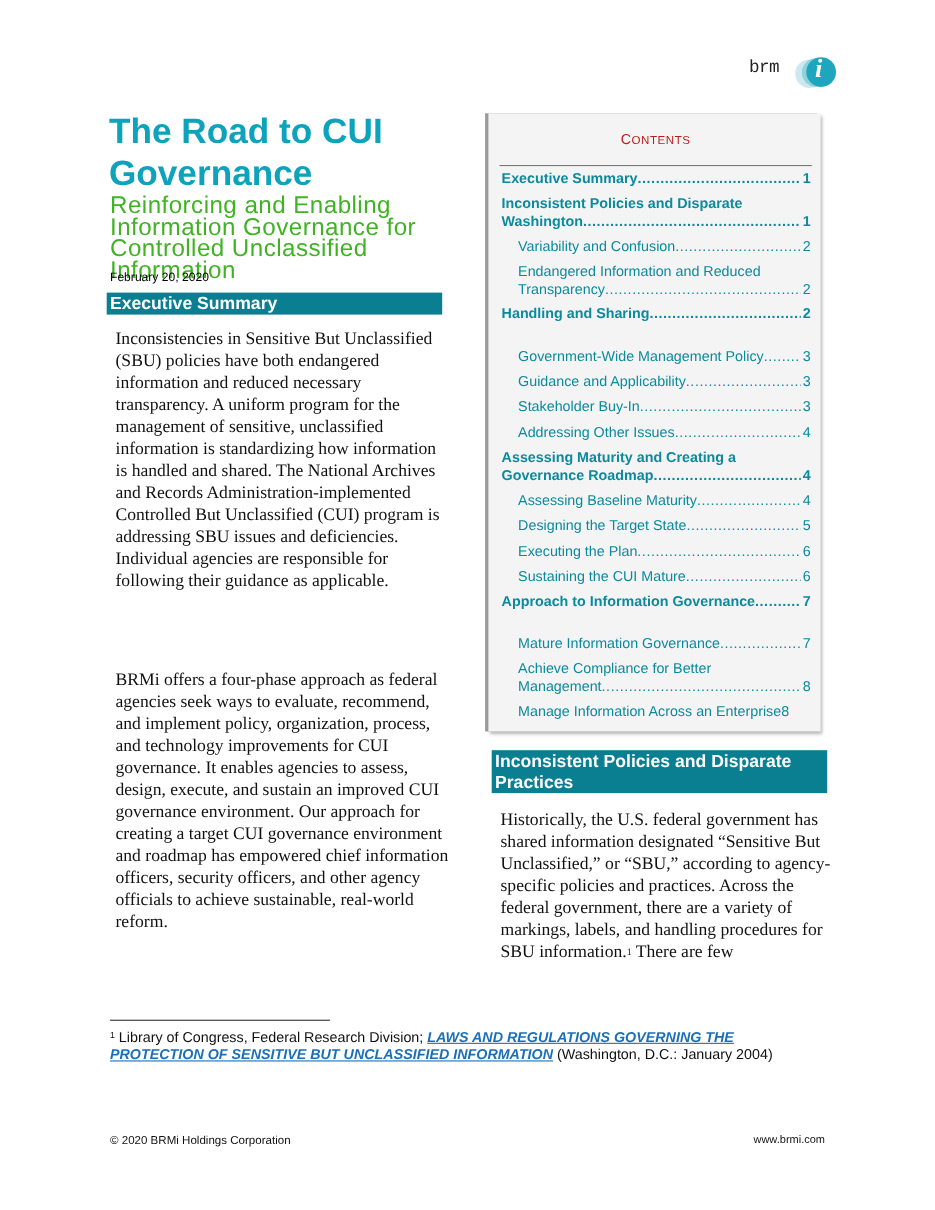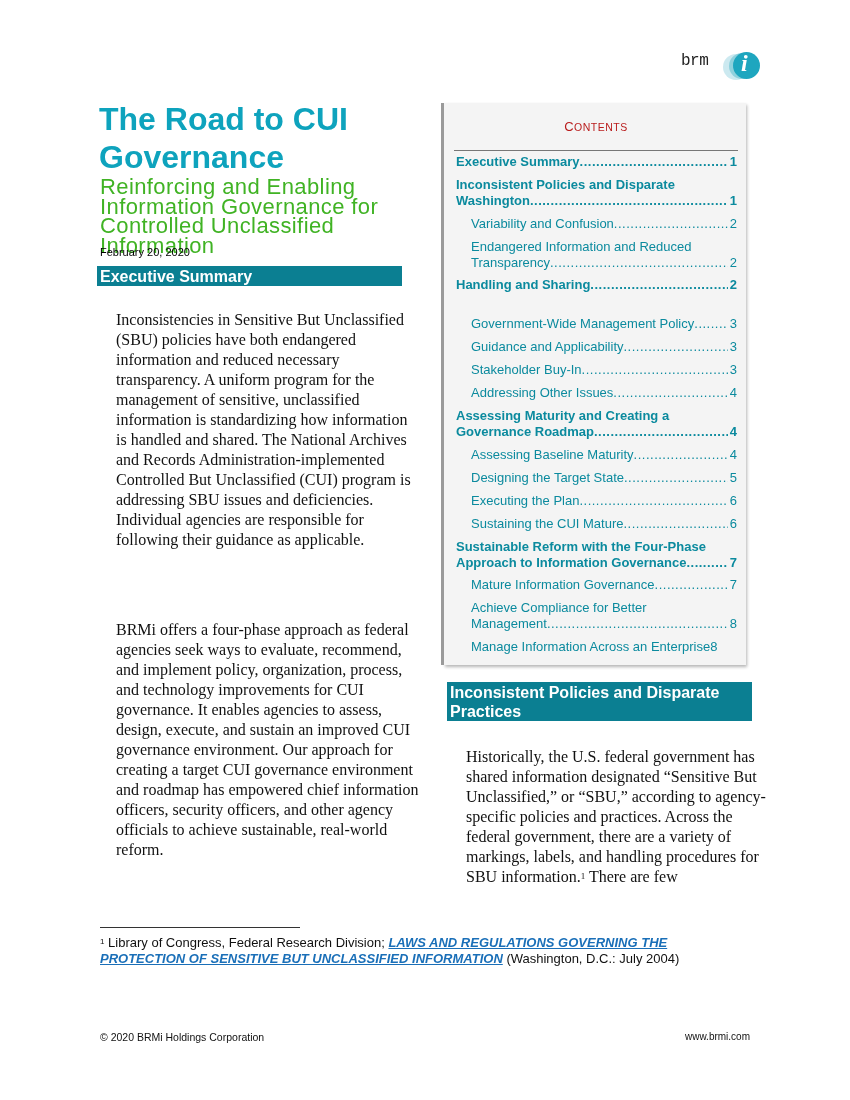--- a/index.html
+++ b/index.html
@@ -13,21 +13,21 @@
   .logo .ilet { position: absolute; left: 60px; top: 0px; font-family: "Liberation Serif", serif; font-style: italic; font-weight: bold; font-size: 24px; color: #fff; z-index: 3; }
 
   .title { position: absolute; left: 99px; top: 100px; width: 310px; font-family: "Liberation Sans", sans-serif; font-weight: bold; font-size: 32px; line-height: 38px; color: #0ea3bd; margin: 0; }
   .subtitle { position: absolute; left: 100px; top: 177px; width: 310px; font-size: 22px; line-height: 19.5px; color: #40b324; letter-spacing: 0.4px; }
   .date { position: absolute; left: 100px; top: 246px; font-size: 11px; color: #000; }
 
   .sec-head { position: absolute; background: #0b7f92; color: #fff; font-weight: bold; font-size: 16px; line-height: 19px; padding: 1px 3px; box-sizing: border-box; }
   .sec-head.exec { left: 97px; top: 266px; width: 305px; height: 20px; }
   .sec-head.incon { left: 447px; top: 682px; width: 305px; height: 39px; padding-top: 1px; }
 
-  .body-text { position: absolute; font-family: "Liberation Serif", serif; font-size: 16px; line-height: 20px; color: #111; margin: 16px; }
+  .body-text { position: absolute; font-family: "Liberation Serif", serif; font-size: 16px; line-height: 20px; color: #111; margin: 5px; }
   .p1 { left: 100px; top: 294px; width: 305px; }
   .p2 { left: 100px; top: 604px; width: 305px; }
   .p3 { left: 450px; top: 731px; width: 305px; }
   sup { font-size: 9px; vertical-align: top; position: relative; top: -1px; }
 
   .toc { position: absolute; left: 444px; top: 103px; width: 302px; height: 562px; background: #f4f4f4; box-shadow: -3px 0 0 #9a9a9a, 1px 2px 3px #b5b5b5; }
   .toc-title { position: absolute; left: 10px; top: 16px; width: 284px; text-align: center; font-size: 13px; color: #b91c1c; border-bottom: 1.5px solid #777; padding-bottom: 16px; letter-spacing: 0.5px; }
   .toc-title .small { font-size: 10.5px; }
   .toc-item { position: absolute; left: 12px; width: 281px; font-size: 13px; line-height: 16px; color: #0b8a9e; text-decoration: none; }
   .toc-item.l1 { font-weight: bold; }
@@ -163,21 +163,20 @@
         </div>
       </a>
       <a href="#" class="toc-item l2" style="top: 413px;">
         <div class="row">
           <span class="lbl">Sustaining the CUI Mature</span>
           <span class="dots"></span>
           <span class="pg">6</span>
         </div>
       </a>
       <a href="#" class="toc-item l1" style="top: 436px;">
-        <div>Sustainable Reform with the Four-Phase</div>
         <div class="row">
           <span class="lbl">Approach to Information Governance</span>
           <span class="dots"></span>
           <span class="pg">7</span>
         </div>
       </a>
       <a href="#" class="toc-item l2" style="top: 474px;">
         <div class="row">
           <span class="lbl">Mature Information Governance</span>
           <span class="dots"></span>
@@ -198,16 +197,16 @@
           <span class="pg" style="padding-left: 0px;">8</span>
         </div>
       </a>
     </div>
 </div>
 
 <div class="sec-head incon">Inconsistent Policies and Disparate Practices</div>
 <p class="body-text p3"><span>Historically, the U.S. federal government has shared information designated “Sensitive But Unclassified,” or “SBU,” according to agency-specific policies and practices. Across the federal government, there are a variety of markings, labels, and handling procedures for SBU information.</span><sup>1</sup><span> There are few</span></p>
 
 <div class="fn-rule"></div>
-<div class="footnote"><sup>1</sup><span> Library of Congress, Federal Research Division; </span><a href="#">LAWS AND REGULATIONS GOVERNING THE PROTECTION OF SENSITIVE BUT UNCLASSIFIED INFORMATION</a><span> (Washington, D.C.: July 2004)</span></div>
+<div class="footnote"><sup>1</sup><span> Library of Congress, Federal Research Division; </span><a href="#">LAWS AND REGULATIONS GOVERNING THE PROTECTION OF SENSITIVE BUT UNCLASSIFIED INFORMATION</a><span> (Washington, D.C.: January 2004)</span></div>
 
 <div class="footer-left">© 2020 BRMi Holdings Corporation</div>
 <div class="footer-right">www.brmi.com</div>
 
 </body></html>

